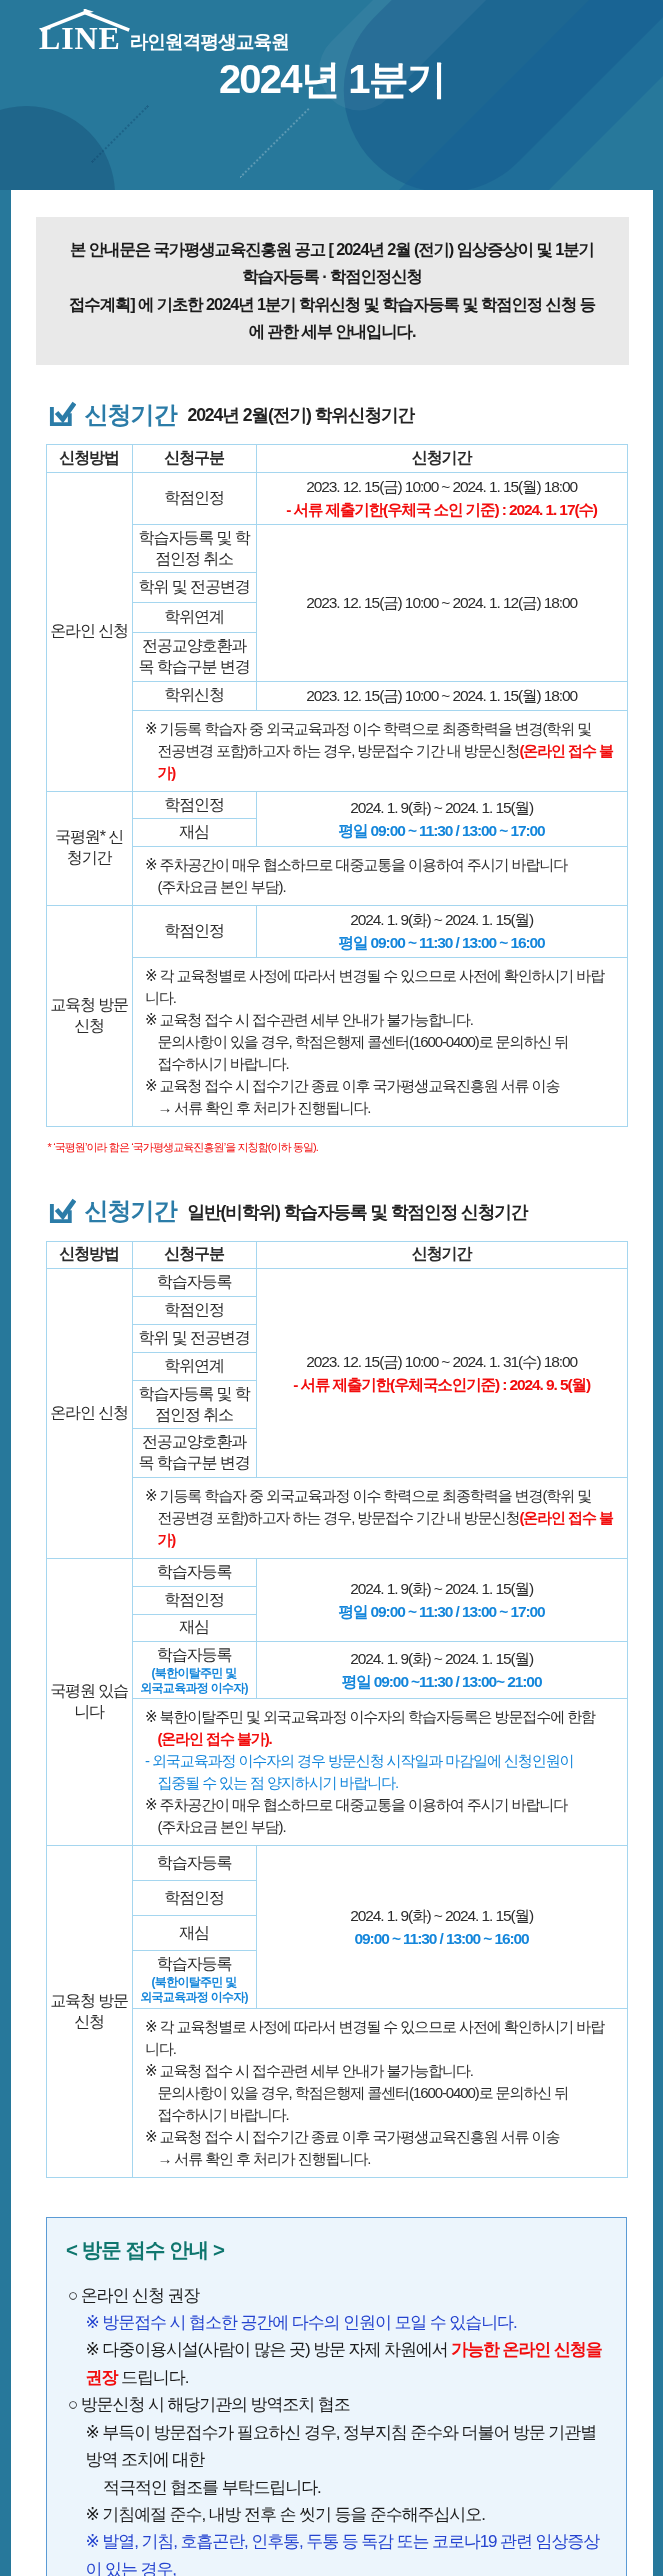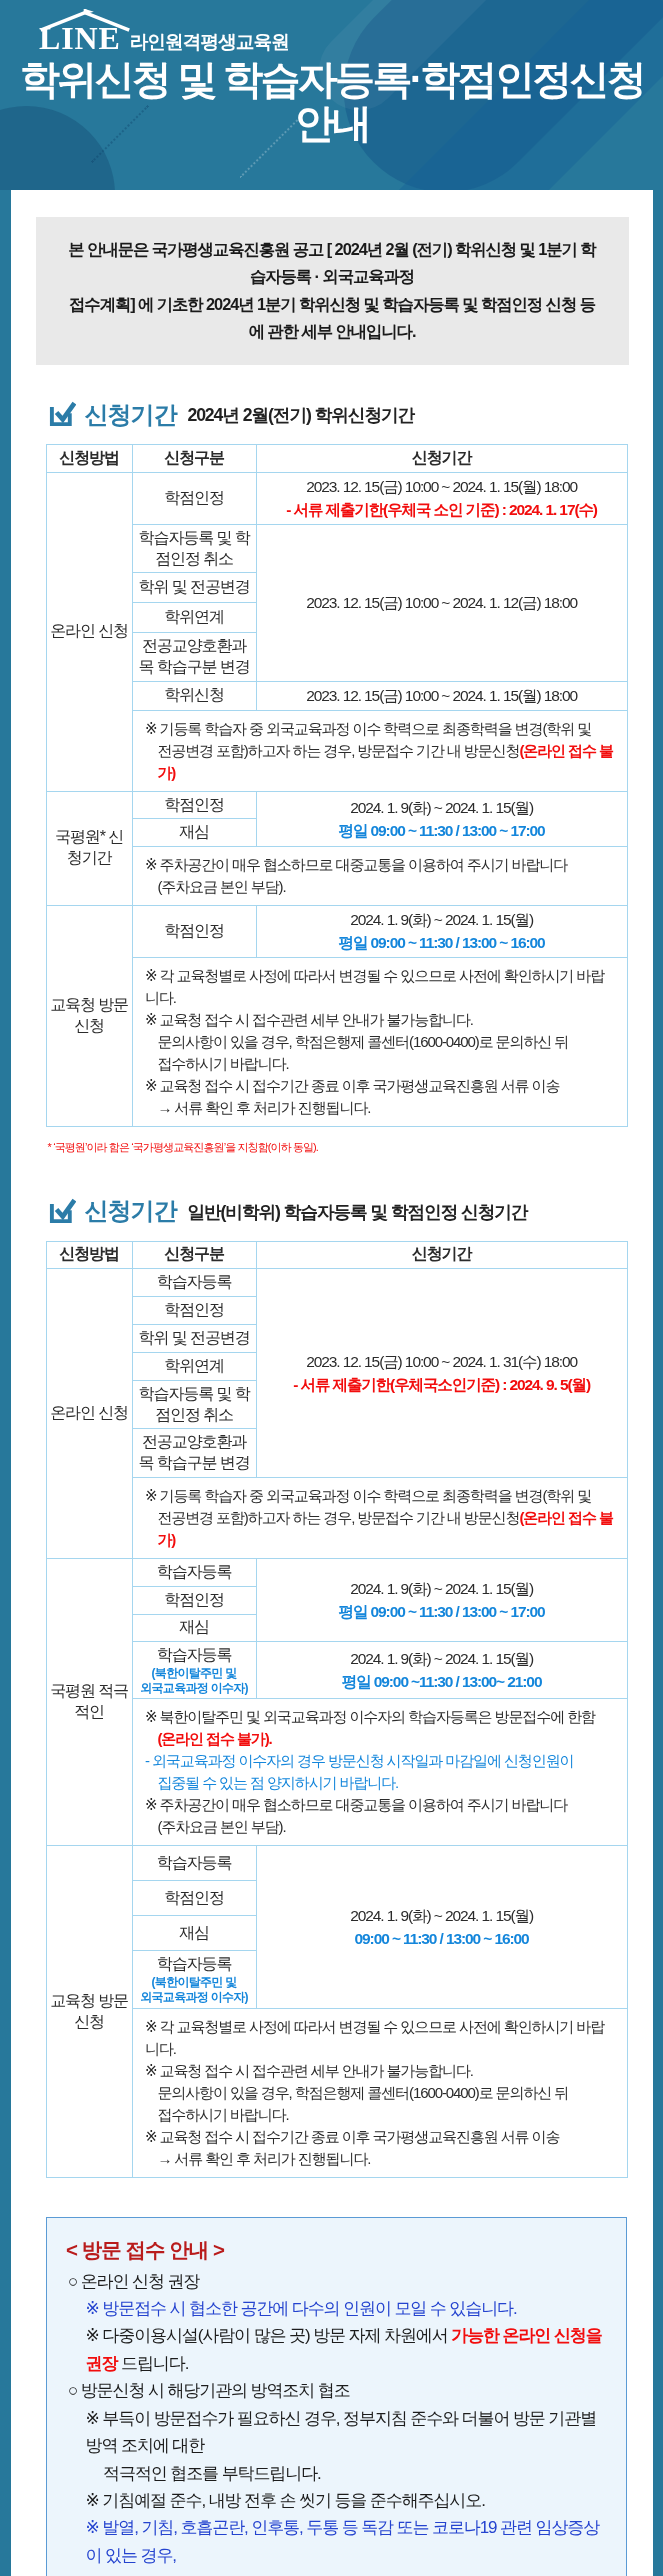--- a/index.html
+++ b/index.html
@@ -65,21 +65,21 @@
   .ind1{padding-left:12.4px;display:block;}
   .blk{display:block;}
 
   .footnote{color:#f20d0d;font-size:11px;margin:12.4px 0 0 37px;letter-spacing:-0.9px;}
 
   
   .visit-box{
     width:542px;margin:39px 0 0 35px;background:#ecf5fc;border:1.8px solid #5b9bd5;
     padding:19.5px 17.7px 23px 19.5px;font-size:17px;line-height:27.4px;color:#1c1c1c;letter-spacing:-1.1px;
   }
-  .visit-title{color:#b91c1c;font-size:20.4px;font-weight:bold;margin-bottom:3px;letter-spacing:-0.9px;}
+  .visit-title{color:#0f766e;font-size:20.4px;font-weight:bold;margin-bottom:17px;letter-spacing:-0.9px;}
   .v-l0{padding-left:1.8px;}
   .v-l1{padding-left:19.5px;}
   .v-l2{padding-left:37px;}
   .b{font-weight:bold;}
 </style>
 </head>
 <body>
 
 <div class="page">
 
@@ -95,29 +95,29 @@
       <svg class="logo-roof" width="96" height="23" viewBox="0 0 108 26">
         <polyline points="4,24 54,4 104,24" fill="none" stroke="#ffffff" stroke-width="4"></polyline>
         <line x1="54" y1="4" x2="54" y2="-4" stroke="#ffffff" stroke-width="3"></line>
         <polygon points="54,0 64,3 54,6" fill="#ffffff"></polygon>
       </svg>
       <span class="logo-line">LINE</span>
       <span class="logo-org">라인원격평생교육원</span>
     </div>
 
     <div class="hero-title">
-      <div class="t2">학위신청 및 학습자등록·학점인정신청 안내</div>
+      <div class="t1">2024년 1분기</div>
     </div>
   </div>
 
   <div class="frame">
     <div class="card">
 
       <div class="intro-box">
-        <span class="blk">본 안내문은 국가평생교육진흥원 공고 [ 2024년 2월 (전기) 학위신청 및 1분기 학습자등록 · 외국교육과정</span>
+        <span class="blk">본 안내문은 국가평생교육진흥원 공고 [ 2024년 2월 (전기) 임상증상이 및 1분기 학습자등록 · 학점인정신청</span>
         <span class="blk">접수계획] 에 기초한 2024년 1분기 학위신청 및 학습자등록 및 학점인정 신청 등에 관한 세부 안내입니다.</span>
       </div>
 
       <div class="section-head">
         <svg class="check-icon" viewBox="0 0 36 36">
           <path d="M5 9 V31 H28 V17" fill="none" stroke="#2b7ca8" stroke-width="5"></path>
           <path d="M11 16 l8 9 L34 4" fill="none" stroke="#2b7ca8" stroke-width="6"></path>
         </svg>
         <span class="sec-title">신청기간</span>
         <span class="sec-sub">2024년 2월(전기) 학위신청기간</span>
@@ -249,21 +249,21 @@
         <tr style="height:41px;">
           <td>전공교양호환과목 학습구분 변경</td>
         </tr>
         <tr style="height:41px;">
           <td class="notecell" colspan="2">
             <span class="blk">※ 기등록 학습자 중 외국교육과정 이수 학력으로 최종학력을 변경(학위 및</span>
             <span class="ind1"><span>전공변경 포함)하고자 하는 경우, 방문접수 기간 내 방문신청</span><span class="red b">(온라인 접수 불가)</span></span>
           </td>
         </tr>
         <tr style="height:28px;">
-          <td rowspan="5">국평원 적극적인</td>
+          <td rowspan="5">국평원 있습니다</td>
           <td>학습자등록</td>
           <td class="period" rowspan="3">
             <span class="blk">2024. 1. 9(화) ~ 2024. 1. 15(월)</span>
             <span class="blk blue b">평일 09:00 ~ 11:30 / 13:00 ~ 17:00</span>
           </td>
         </tr>
         <tr style="height:28px;">
           <td>학점인정</td>
         </tr>
         <tr style="height:26.5px;">

